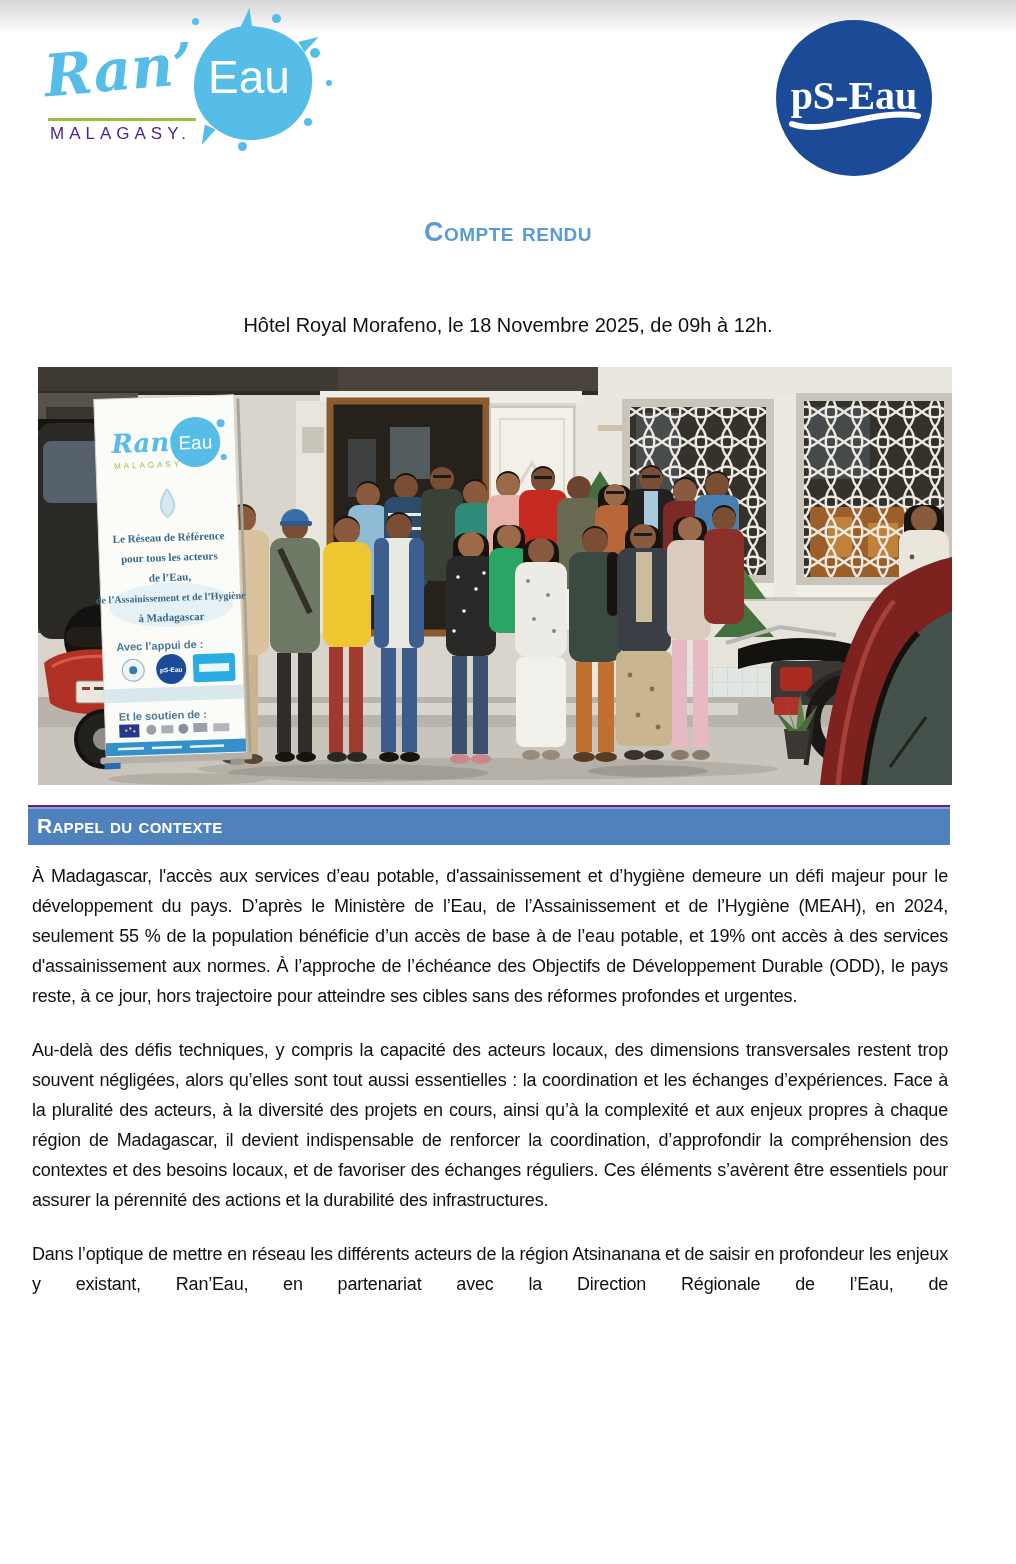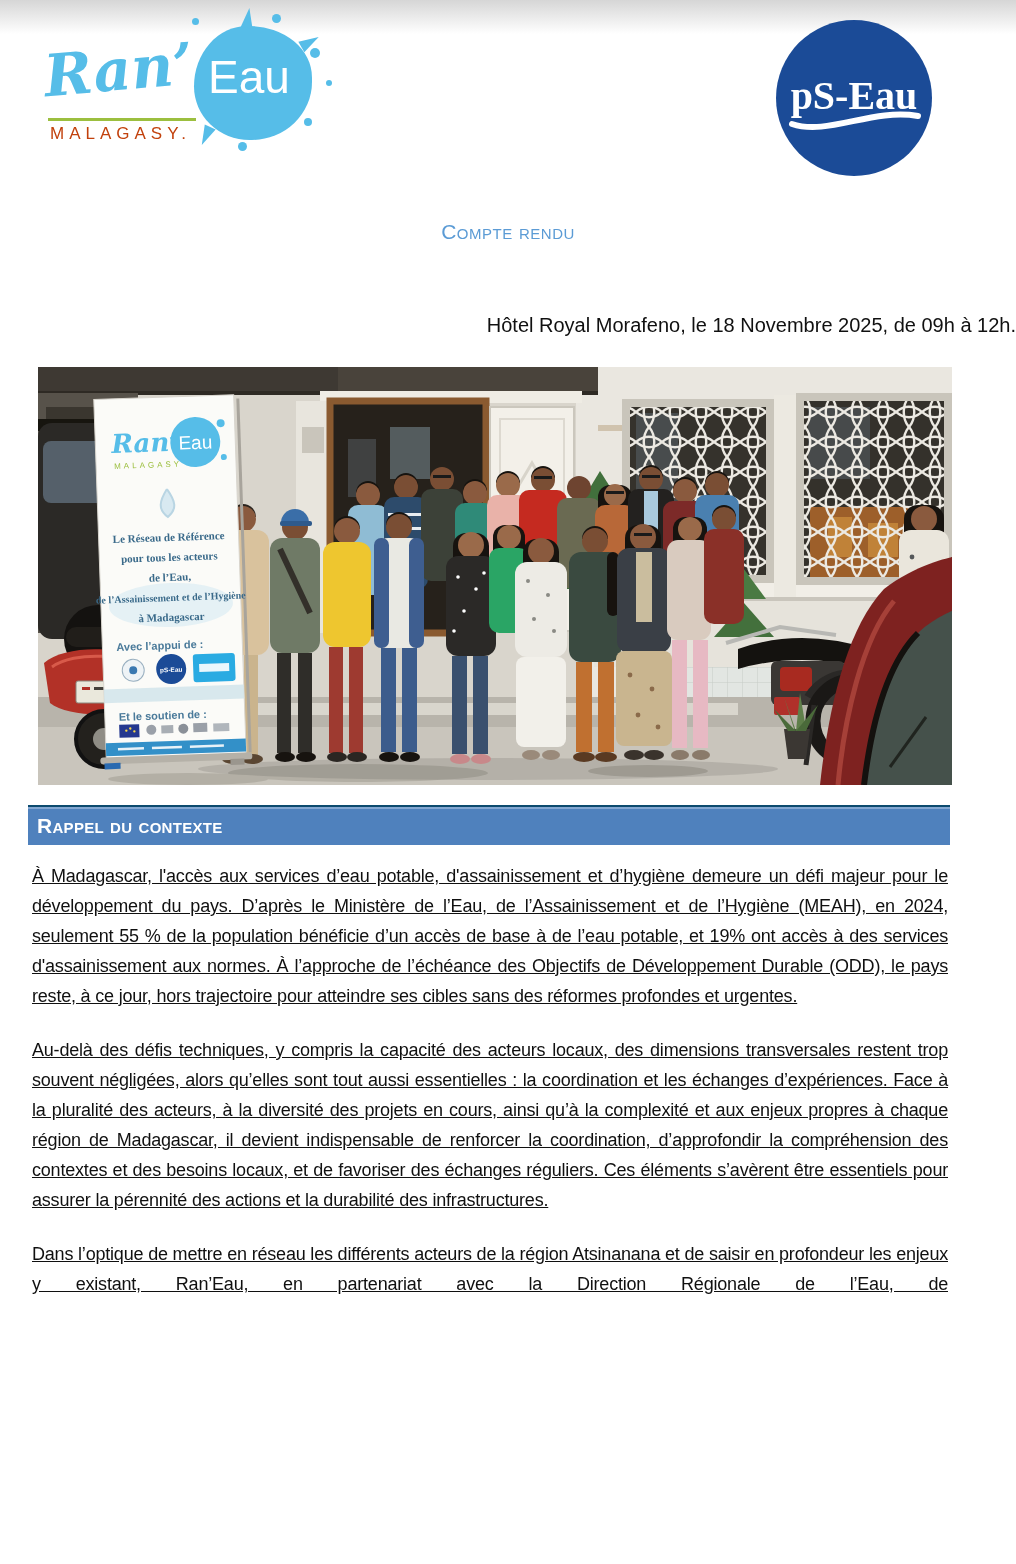--- a/index.html
+++ b/index.html
@@ -17,41 +17,41 @@
   .bd4{left:150px;top:0px;width:7px;height:7px;}
   .bd5{left:230px;top:-4px;width:9px;height:9px;}
   .bd6{left:284px;top:62px;width:6px;height:6px;}
   .spike{position:absolute;width:0;height:0;border-left:6px solid transparent;border-right:6px solid transparent;border-bottom:20px solid #56BDE8;}
   .sp1{left:200px;top:-10px;transform:rotate(8deg);}
   .sp2{left:262px;top:14px;transform:rotate(60deg);}
   .sp3{left:158px;top:108px;transform:rotate(205deg);}
   .raneau-script{position:absolute;left:2px;top:18px;font-family:"DejaVu Serif",serif;font-style:italic;font-weight:700;font-size:58px;color:#56BDE8;transform:rotate(-5deg);}
   .raneau-word{position:absolute;left:166px;top:32px;font-size:46px;color:#ffffff;font-weight:400;z-index:2;}
   .raneau-underline{position:absolute;left:6px;top:100px;width:148px;height:3px;background:#9CBF3F;}
-  .raneau-sub{position:absolute;left:8px;top:106px;font-size:17px;letter-spacing:5px;color:#c2410c;font-weight:400;}
+  .raneau-sub{position:absolute;left:8px;top:106px;font-size:17px;letter-spacing:5px;color:#4c1d95;font-weight:400;}
   .pseau{position:absolute;left:776px;top:20px;width:156px;height:156px;background:#1B4B97;border-radius:50%;}
   .pseau-text{position:absolute;left:0;right:0;top:52px;text-align:center;color:#ffffff;font-family:"Liberation Serif",serif;font-weight:700;font-size:40px;}
   .pseau-wave{position:absolute;left:0;top:0;}
 
   
   .title-block{margin-top:6px;text-align:center;}
-  .title-line{font-variant:small-caps;font-weight:400;color:#5B9BD5;font-size:21px;line-height:48px;white-space:nowrap;letter-spacing:.5px;}
-  .subtitle{margin-top:58px;text-align:right;font-size:20px;color:#101010;}
+  .title-line{font-variant:small-caps;font-weight:700;color:#5B9BD5;font-size:27px;line-height:48px;white-space:nowrap;letter-spacing:.5px;}
+  .subtitle{margin-top:58px;text-align:center;font-size:20px;color:#101010;}
 
   
   .photo-wrap{margin:30px 64px 0 38px;height:418px;}
   .photo-wrap svg{display:block;}
 
   
-  .section-bar{margin:20px 66px 0 28px;height:38px;background:#4F81BD;border-top:2px solid #0c4a6e;box-shadow:inset 0 2px 0 rgba(255,255,255,.3);display:flex;align-items:center;}
+  .section-bar{margin:20px 66px 0 28px;height:38px;background:#4F81BD;border-top:2px solid #701a75;box-shadow:inset 0 2px 0 rgba(255,255,255,.3);display:flex;align-items:center;}
   .section-bar span{font-variant:small-caps;color:#ffffff;font-weight:700;font-size:21px;padding-left:9px;letter-spacing:.3px;}
 
   
   .content{margin:16px 68px 0 32px;}
-  .content p{font-size:18px;line-height:30px;letter-spacing:-.2px;color:#101010;text-align:justify;margin:0 0 24px 0;text-decoration:underline;}
+  .content p{font-size:18px;line-height:30px;letter-spacing:-.2px;color:#101010;text-align:justify;margin:0 0 24px 0;}
   .content p.para-continued{text-align-last:justify;margin-bottom:16px;}
 </style>
 </head>
 <body>
 
 <div class="top-shade"></div>
 
 <div class="header">
   <div class="raneau">
     <div class="blob"></div>

